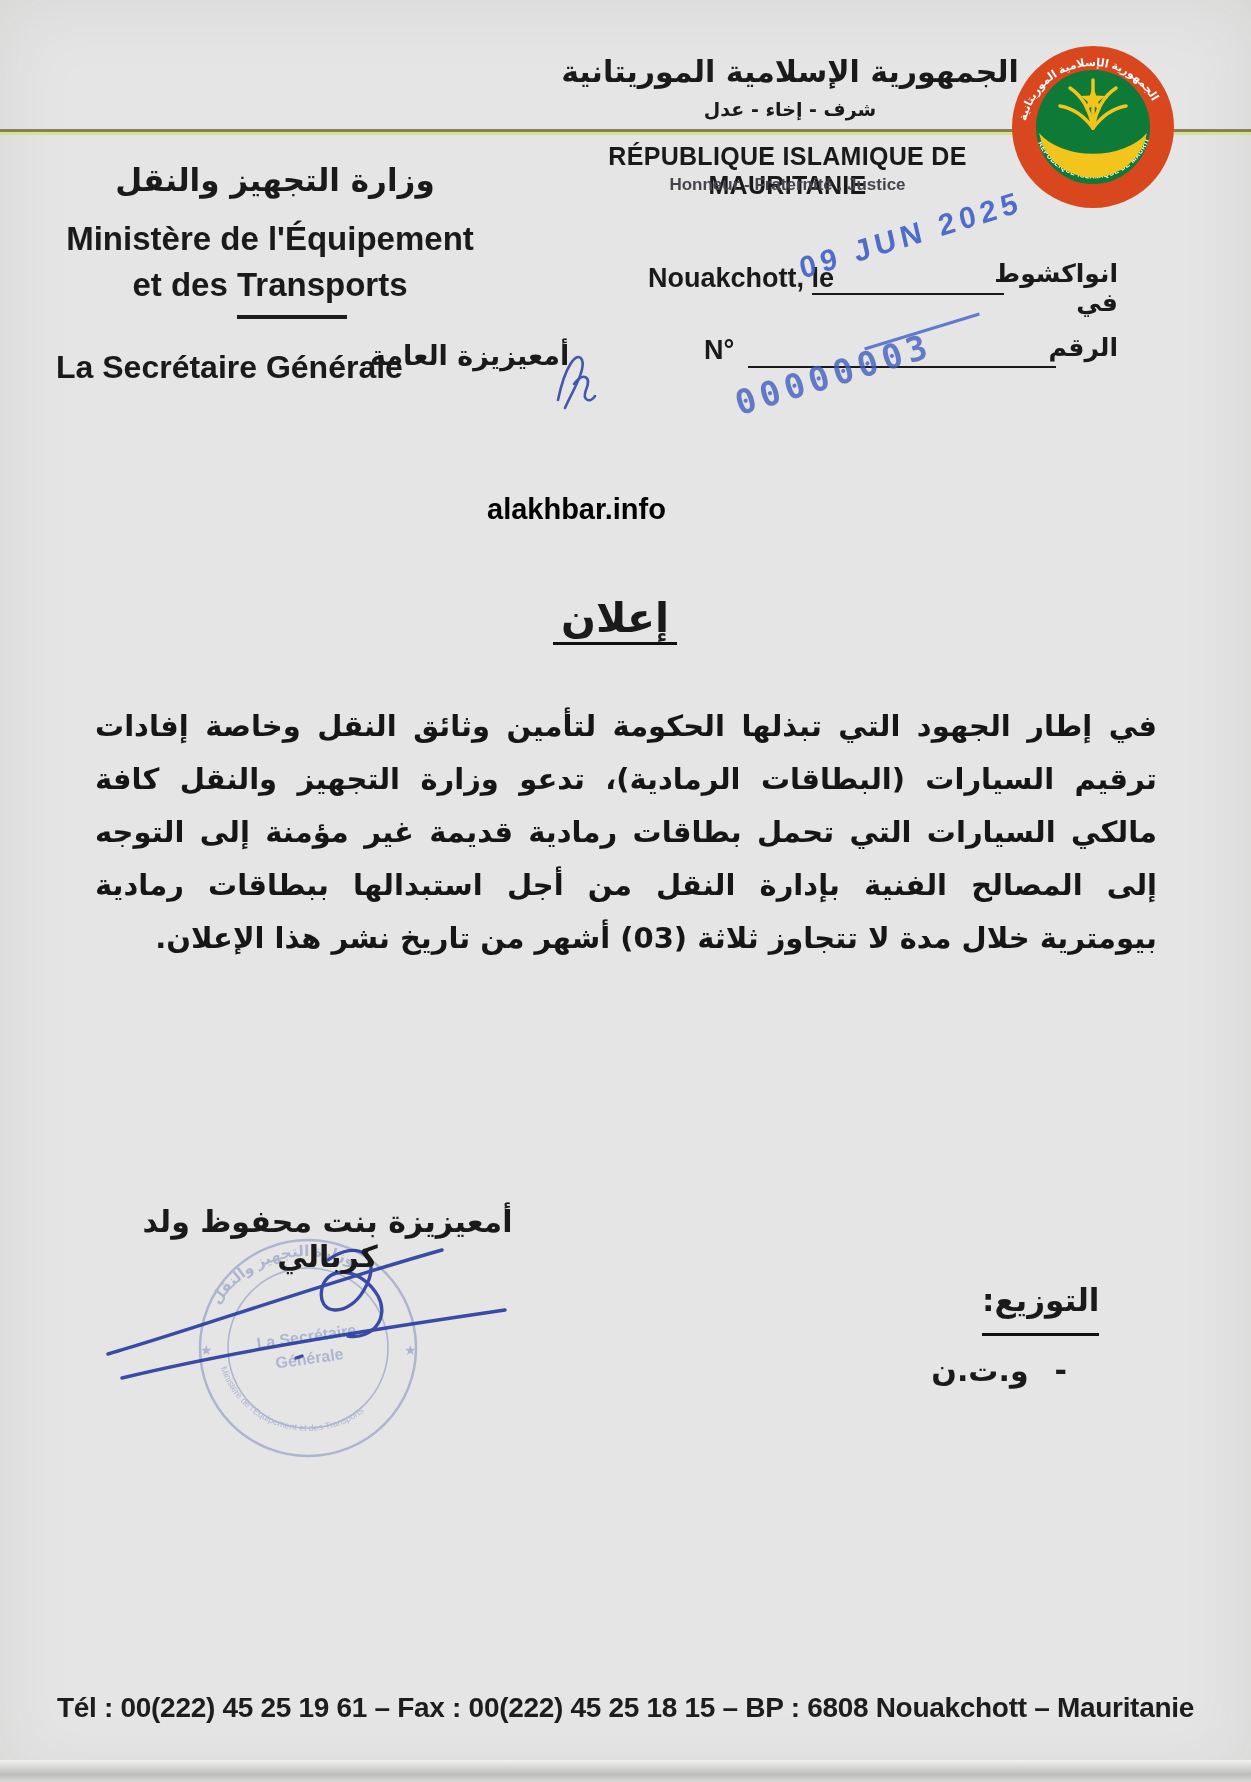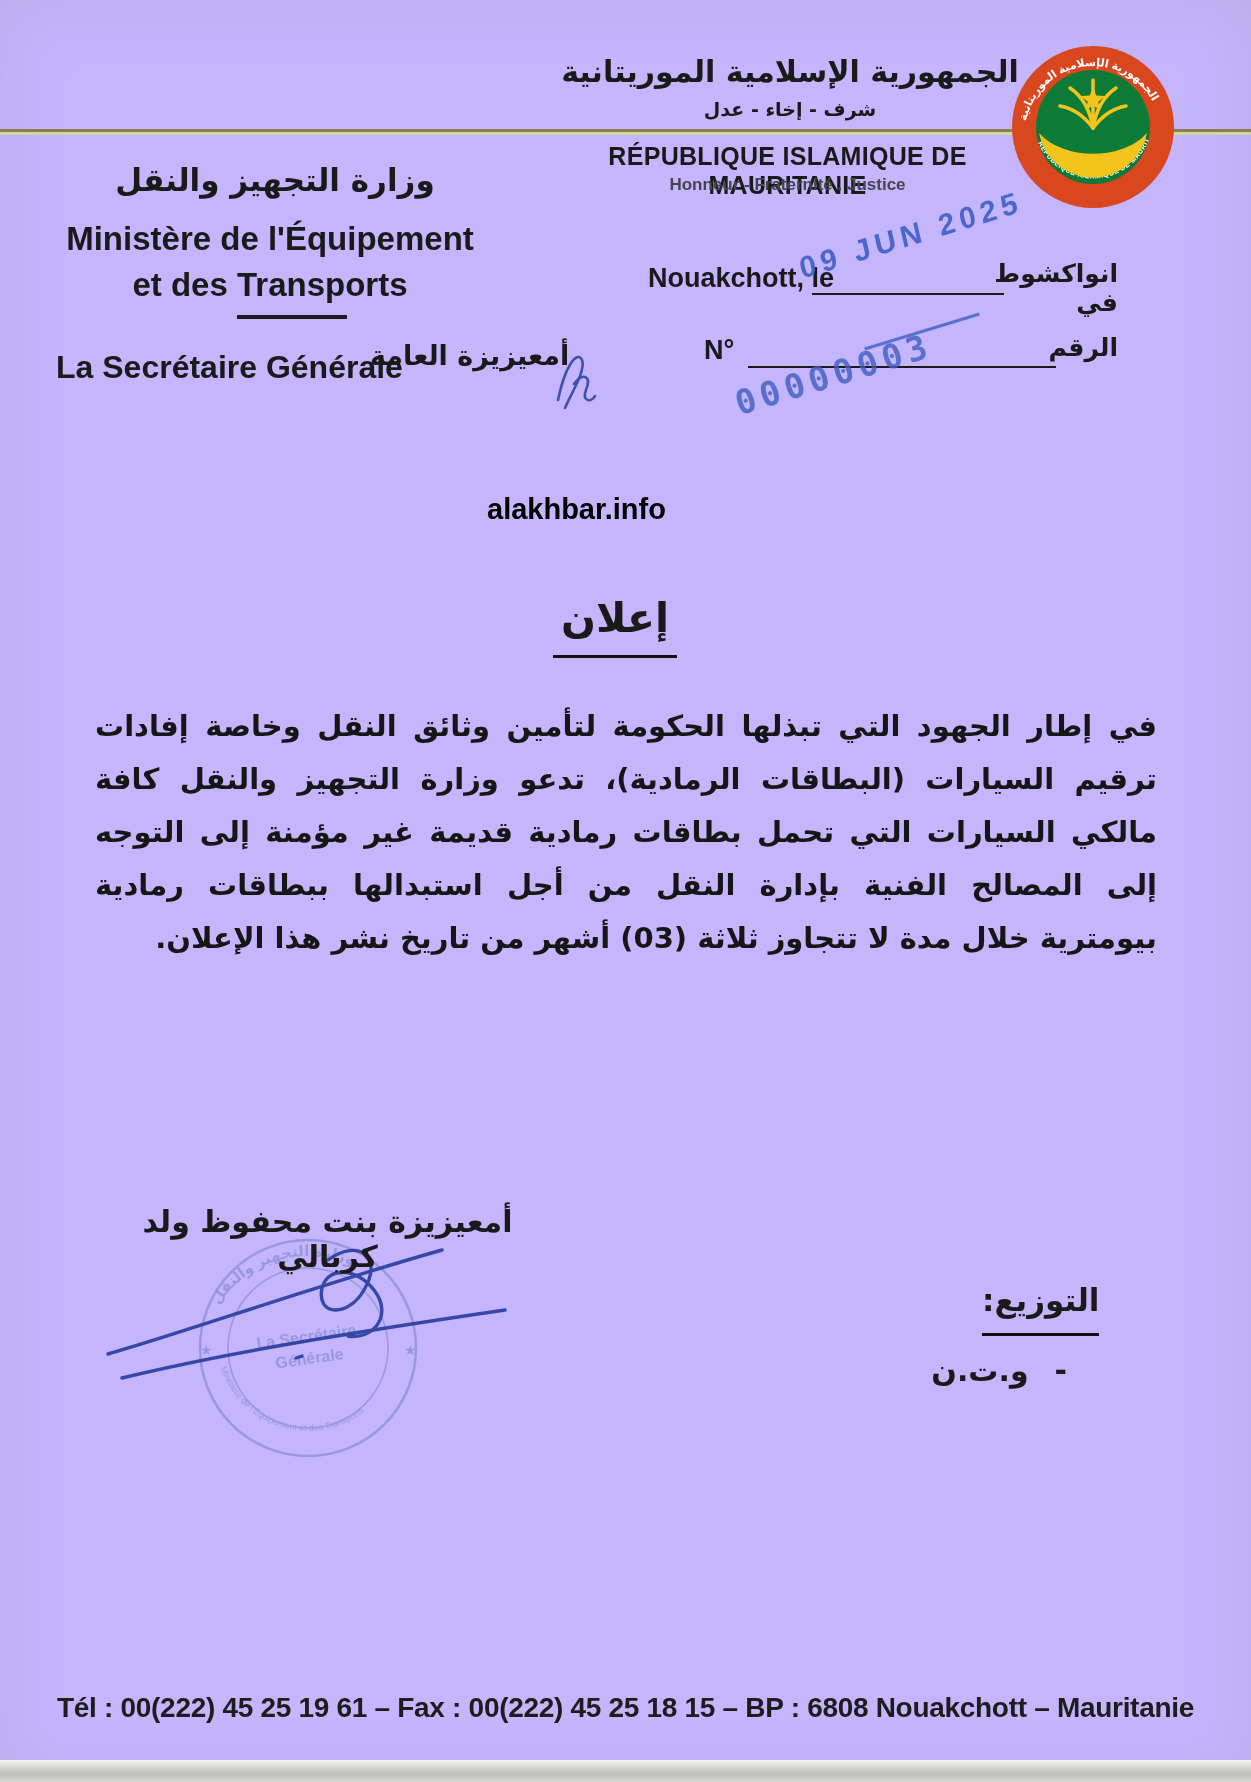--- a/index.html
+++ b/index.html
@@ -1,19 +1,19 @@
 <!DOCTYPE html>
 <html lang="fr"><head>
 <meta charset="utf-8">
 <title>Document</title>
 <style>
   html,body{margin:0;padding:0;background:#ffffff;}
   .page{
     position:relative;width:1251px;height:1782px;margin:0 auto;
-    background:#c4b5fd;overflow:hidden;
+    background:#e5e5e5;overflow:hidden;
     box-shadow:inset 0 0 70px rgba(125,122,110,0.14);
     font-family:"Liberation Sans","DejaVu Sans",sans-serif;color:#1a1a1a;
   }
   .abs{position:absolute;}
   .ctr{text-align:center;}
   .ar{font-family:"DejaVu Sans","Liberation Sans",sans-serif;direction:rtl;}
 
   
   .rule-top{top:129px;left:0;right:0;height:3px;background:#8e7c55;
             box-shadow:0 3px 0 rgba(205,228,130,.8);z-index:1;}
@@ -46,21 +46,21 @@
   .num-stamp{left:736px;top:384px;font-family:"DejaVu Sans Mono","Liberation Mono",monospace;
     font-size:34px;font-weight:700;letter-spacing:5px;color:rgba(64,94,190,.8);
     transform:rotate(-17deg);transform-origin:0 50%;white-space:nowrap;}
 
   .watermark{left:487px;top:493px;font-size:29px;font-weight:700;color:#000;
     font-family:Liberation Sans, sans-serif;}
 
   
   .title-wrap{left:420px;top:594px;width:390px;}
   .title-inner{display:inline-block;font-size:41px;font-weight:700;
-    border-bottom:3.5px solid #101010;padding:0 8px 13px;}
+    border-bottom:3.5px solid #101010;padding:0 8px 0;}
   .para{left:95px;width:1062px;font-size:29px;line-height:53px;font-weight:700;
     text-align:justify;color:#161616;}
   .para1{top:700px;}
   .para2{top:910px;}
 
   
   .sig-name{left:100px;top:1204px;width:455px;font-size:30px;font-weight:700;z-index:3;}
   .sig-stamp{left:140px;top:1230px;z-index:1;}
   .sig-script{left:90px;top:1238px;z-index:2;}
 

